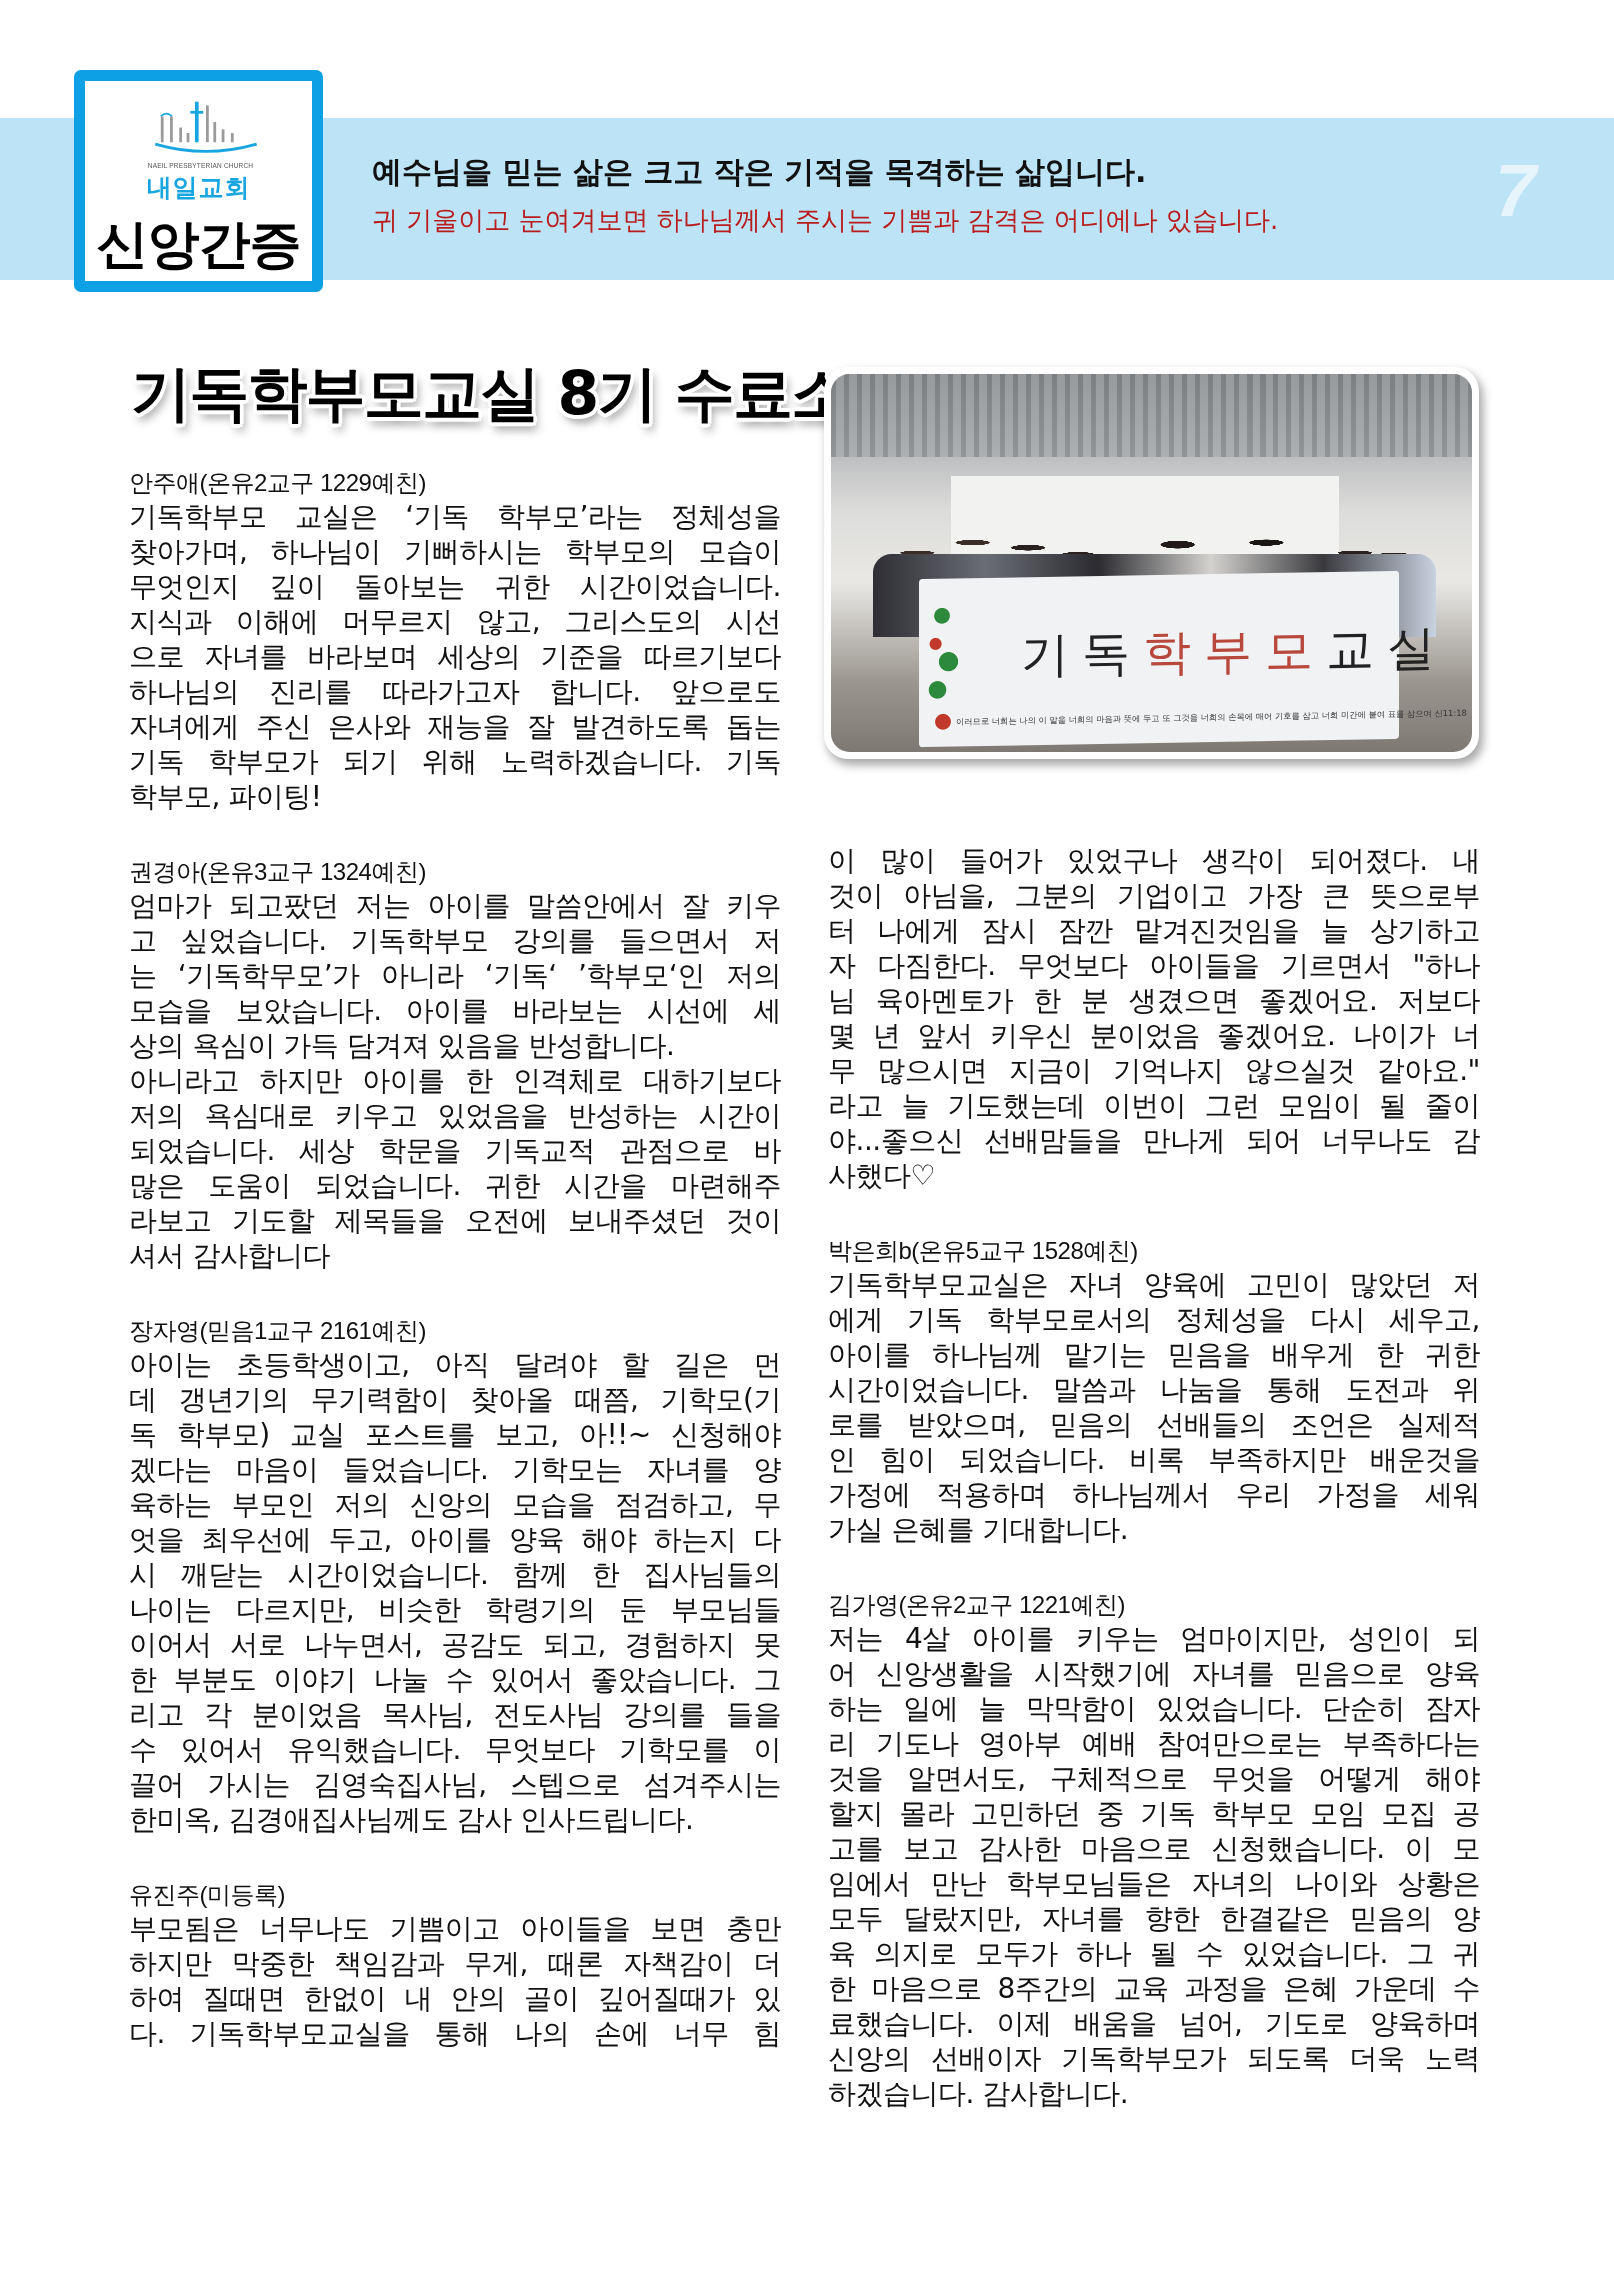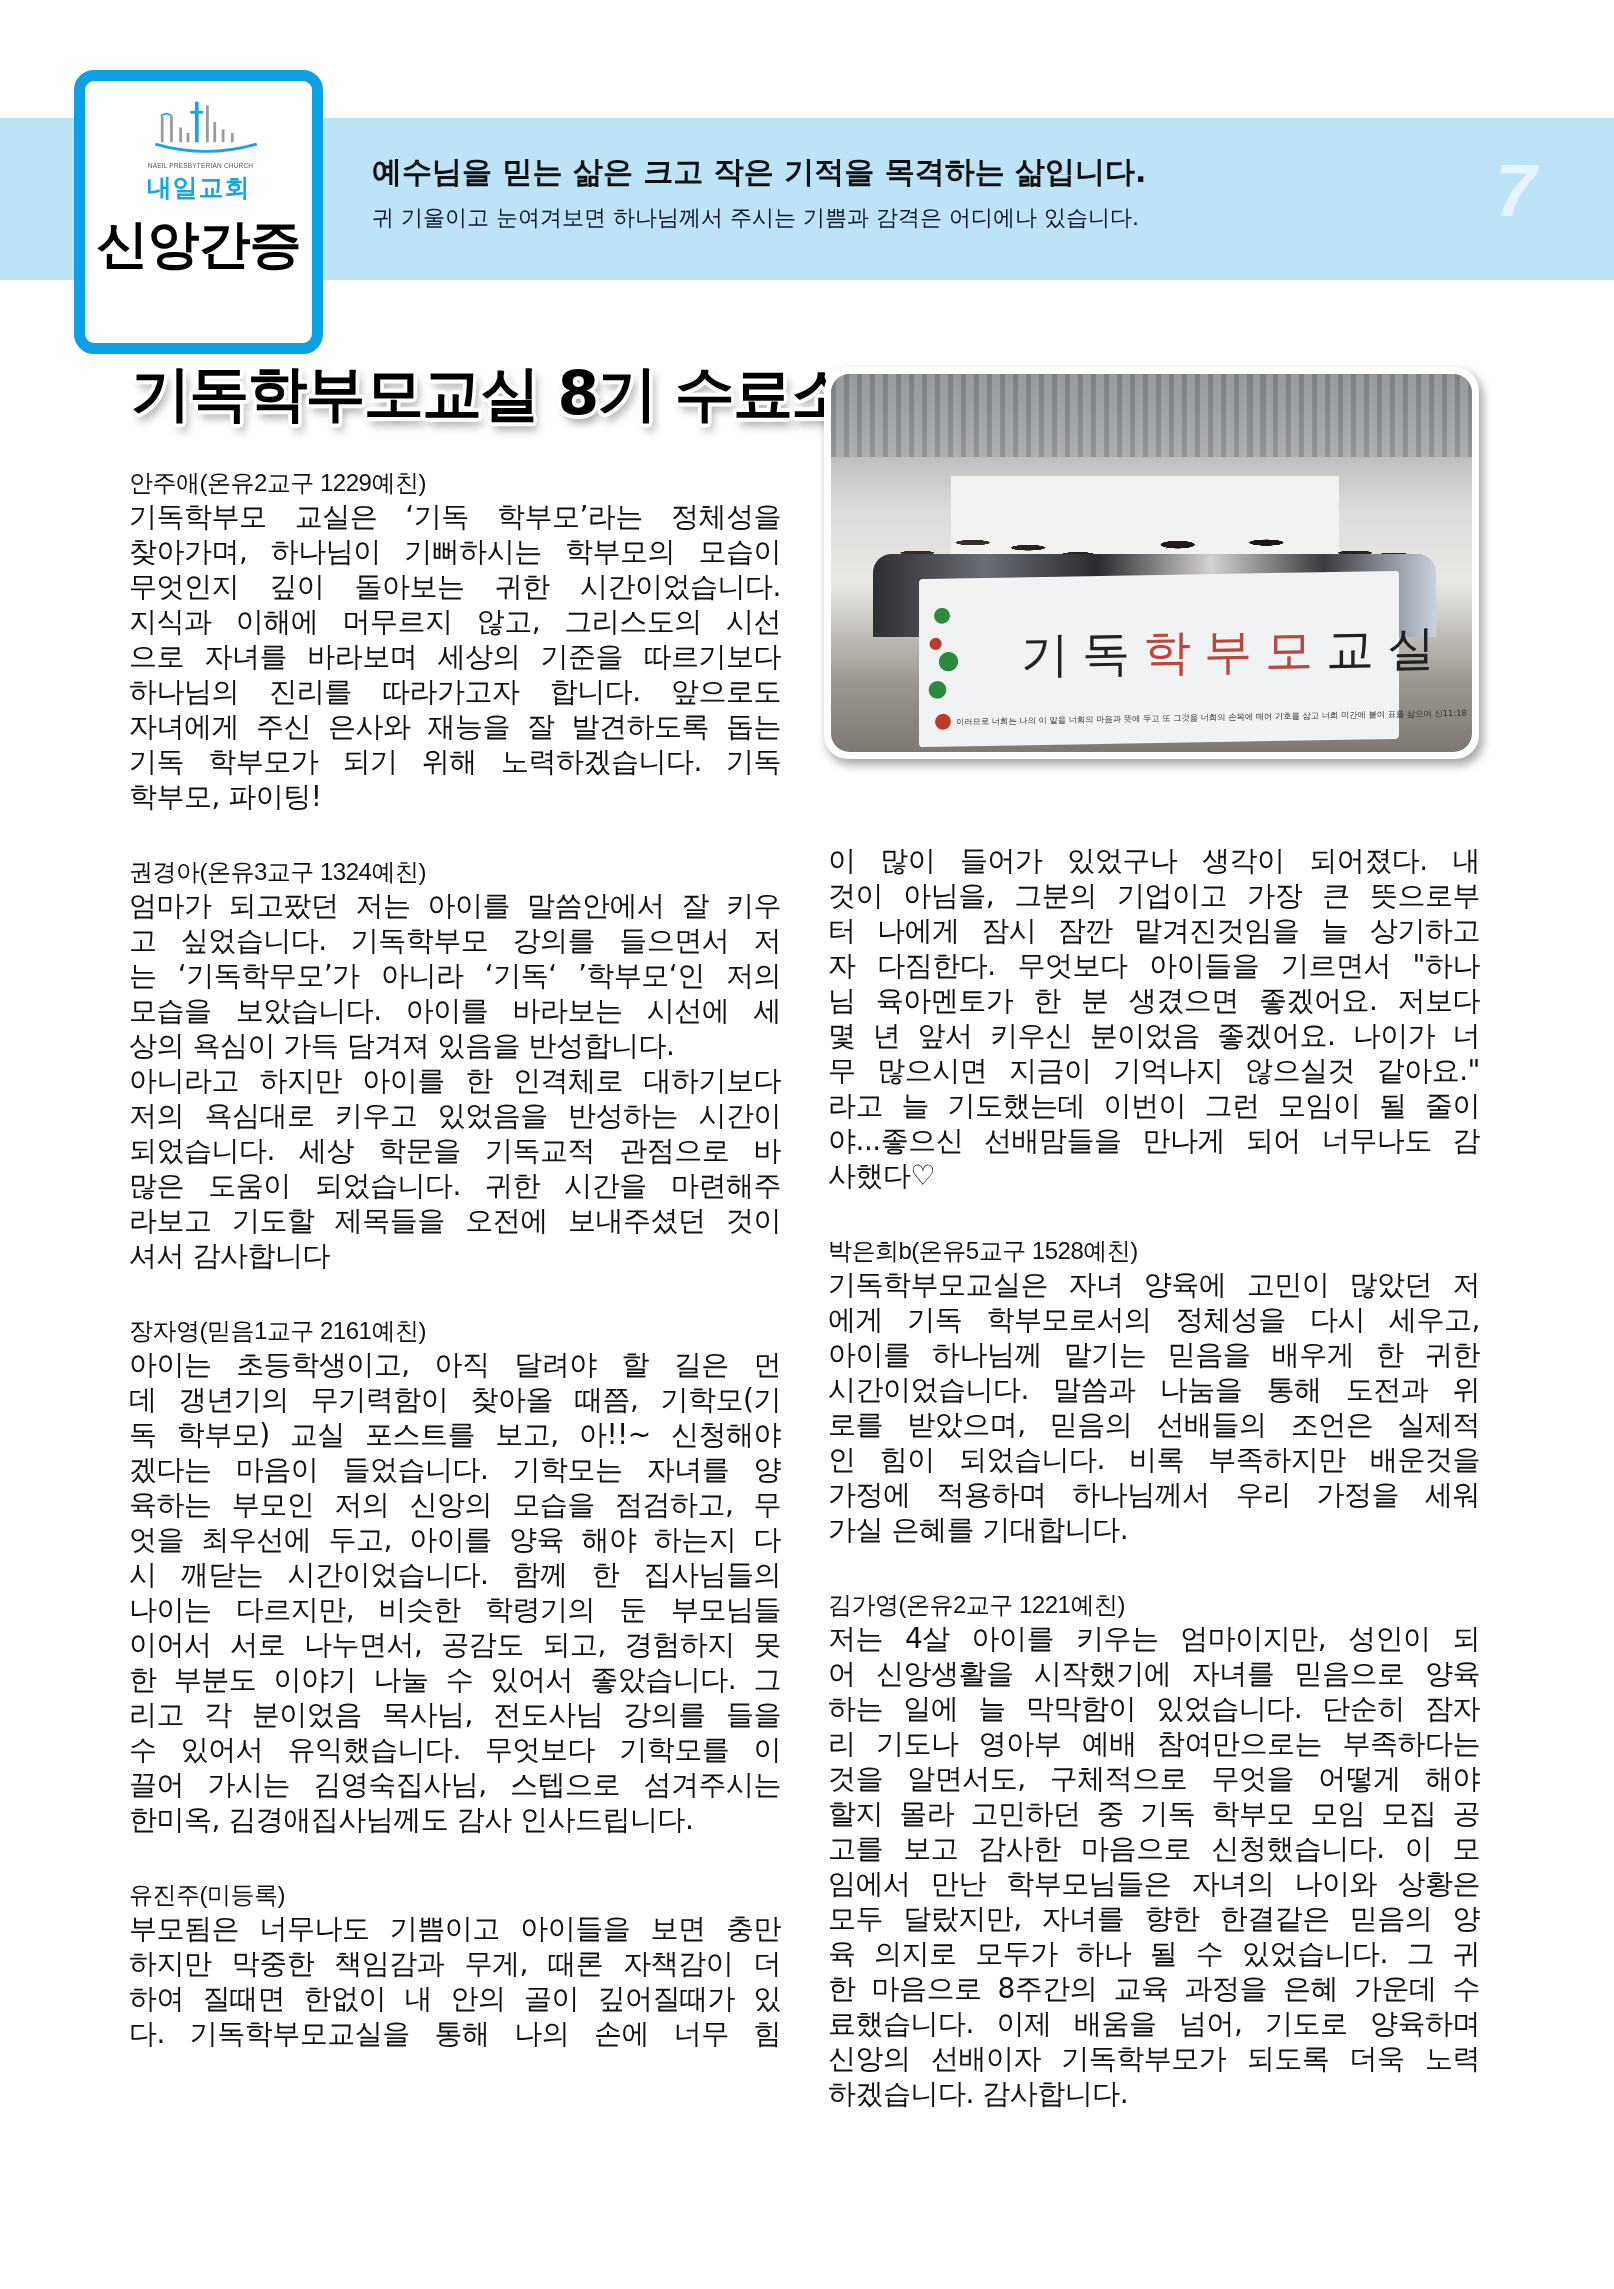--- a/index.html
+++ b/index.html
@@ -14,24 +14,24 @@
     }
     .header-band {
       position: absolute;
       left: 0; top: 118px;
       width: 1614px; height: 162px;
       background: #bde3f7;
     }
     .logo-box {
       position: absolute;
       left: 74px; top: 70px;
-      width: 249px; height: 284px;
+      width: 249px; height: 222px;
       background: #ffffff;
       border: 11px solid #0ea0e4;
-      border-radius: 20px;
+      border-radius: 7px;
       box-sizing: border-box;
     }
     .logo-mark {
       position: absolute;
       left: 70px; top: 16.6px;
       width: 102px; height: 59px;
     }
     .logo-eng {
       position: absolute;
       left: 28px; top: 81px;
@@ -66,22 +66,22 @@
       position: absolute;
       left: 372px; top: 152px;
       font-size: 30px;
       font-weight: bold;
       color: #111;
       white-space: nowrap;
     }
     .head-sub {
       position: absolute;
       left: 372px; top: 203px;
-      font-size: 22px;
-      color: #0f172a;
+      font-size: 26px;
+      color: #b91c1c;
       white-space: nowrap;
     }
     .page-num {
       position: absolute;
       left: 1495px; top: 148px;
       font-size: 74px;
       font-weight: bold;
       color: #e6f4fc;
       font-style: italic;
       font-family: "Liberation Sans", sans-serif;

